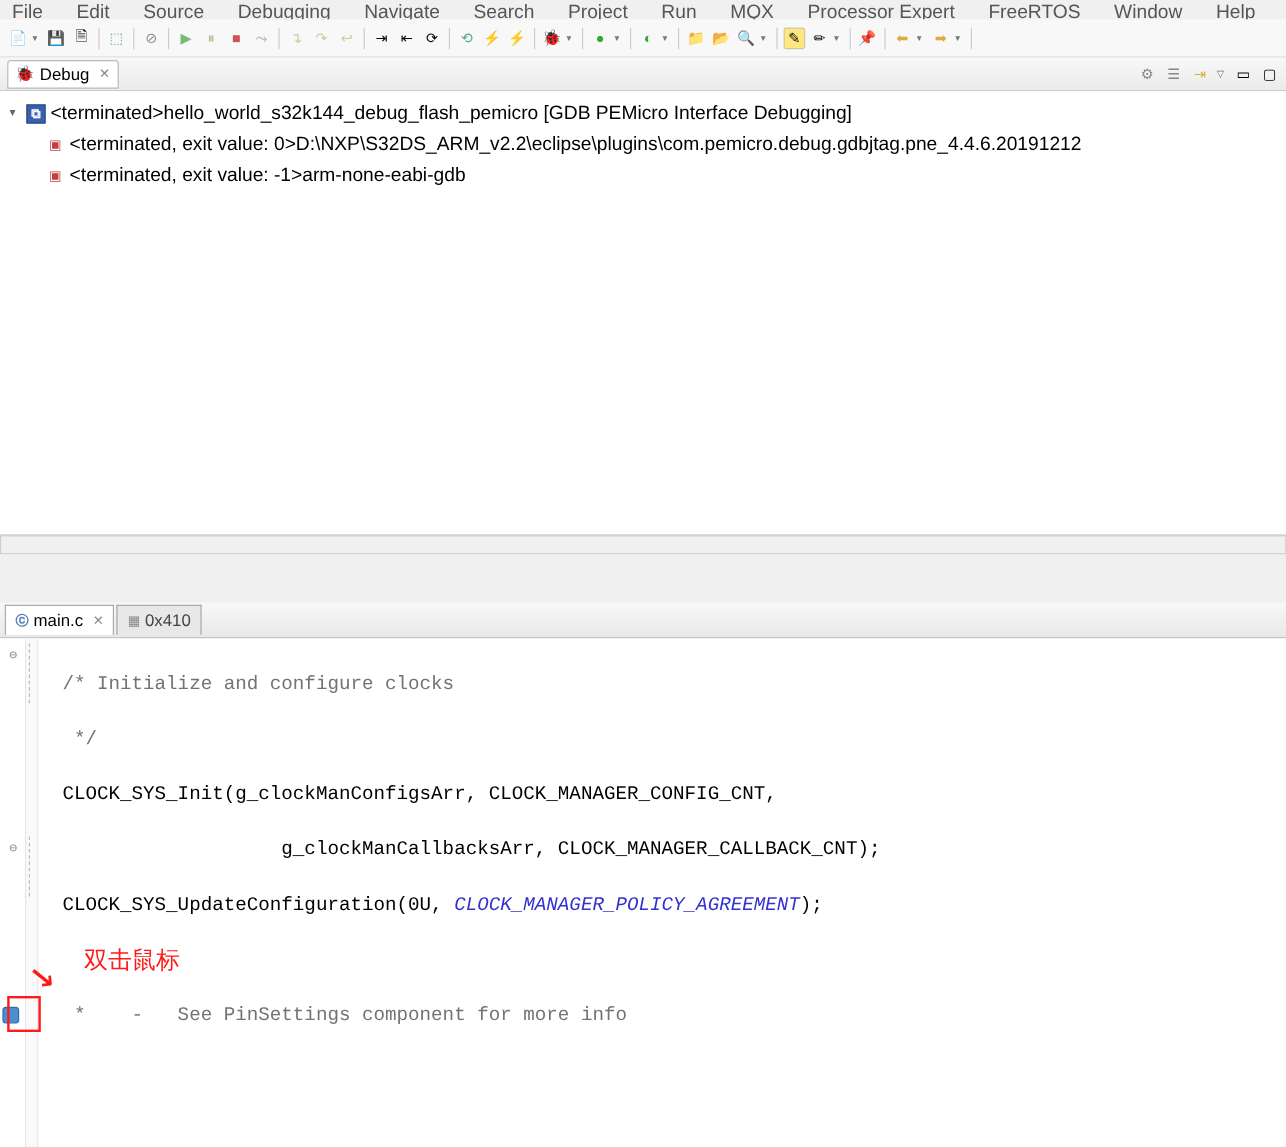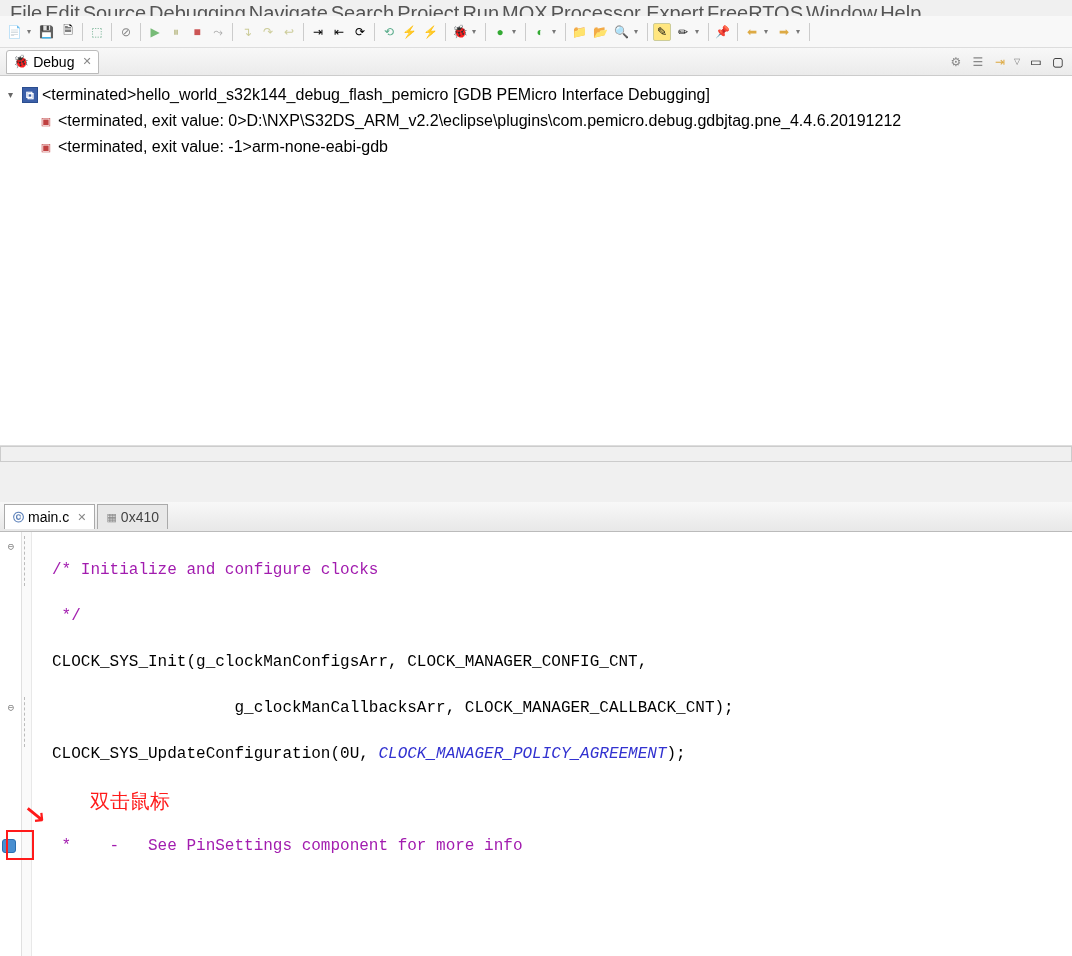--- a/index.html
+++ b/index.html
@@ -7,23 +7,23 @@
   font-family: "Segoe UI", Tahoma, sans-serif;
   font-size: 13px;
   background: #f0f0f0;
   width: 1072px;
   height: 956px;
   overflow: hidden;
   position: relative;
 }
 .menubar {
   display: flex;
-  gap: 3px;
+  gap: 28px;
   padding: 2px 10px;
-  font-size: 20px;
+  font-size: 16px;
   color: #555;
   height: 16px;
   overflow: hidden;
 }
 .menubar span { white-space: nowrap; }
 .toolbar {
   display: flex;
   align-items: center;
   gap: 3px;
   padding: 4px 6px;
@@ -154,21 +154,21 @@
   left: 2px;
   width: 4px;
   border-left: 1px dashed #bbb;
 }
 .code {
   flex: 1;
   padding: 4px 0 4px 20px;
   white-space: pre;
   color: #000;
 }
-.code .cm { color: #a21caf; font-family: Liberation Mono, monospace; }
+.code .cm { color: #737373; font-family: Liberation Mono, monospace; }
 .code .cn { color: #3232d0; font-style: italic; }
 .code-line { height: 23px; }
 .annot-arrow {
   position: absolute;
   color: #ff1a1a;
   font-size: 36px;
   transform: rotate(-6deg);
   left: 24px;
   pointer-events: none;
 }
@@ -329,16 +329,16 @@
 
 
 
 
 
 
 
 
   </div>
 
-  <div class="annot-text" style="left:90px;top:259px;text-align:center;">双击鼠标</div>
+  <div class="annot-text" style="left:70px;top:259px;text-align:center;">双击鼠标</div>
   <div class="annot-arrow" style="top:269px;">↘</div>
   <div class="annot-box" style="left:6px;top:298px;"></div>
 </div>
 
 </body></html>

